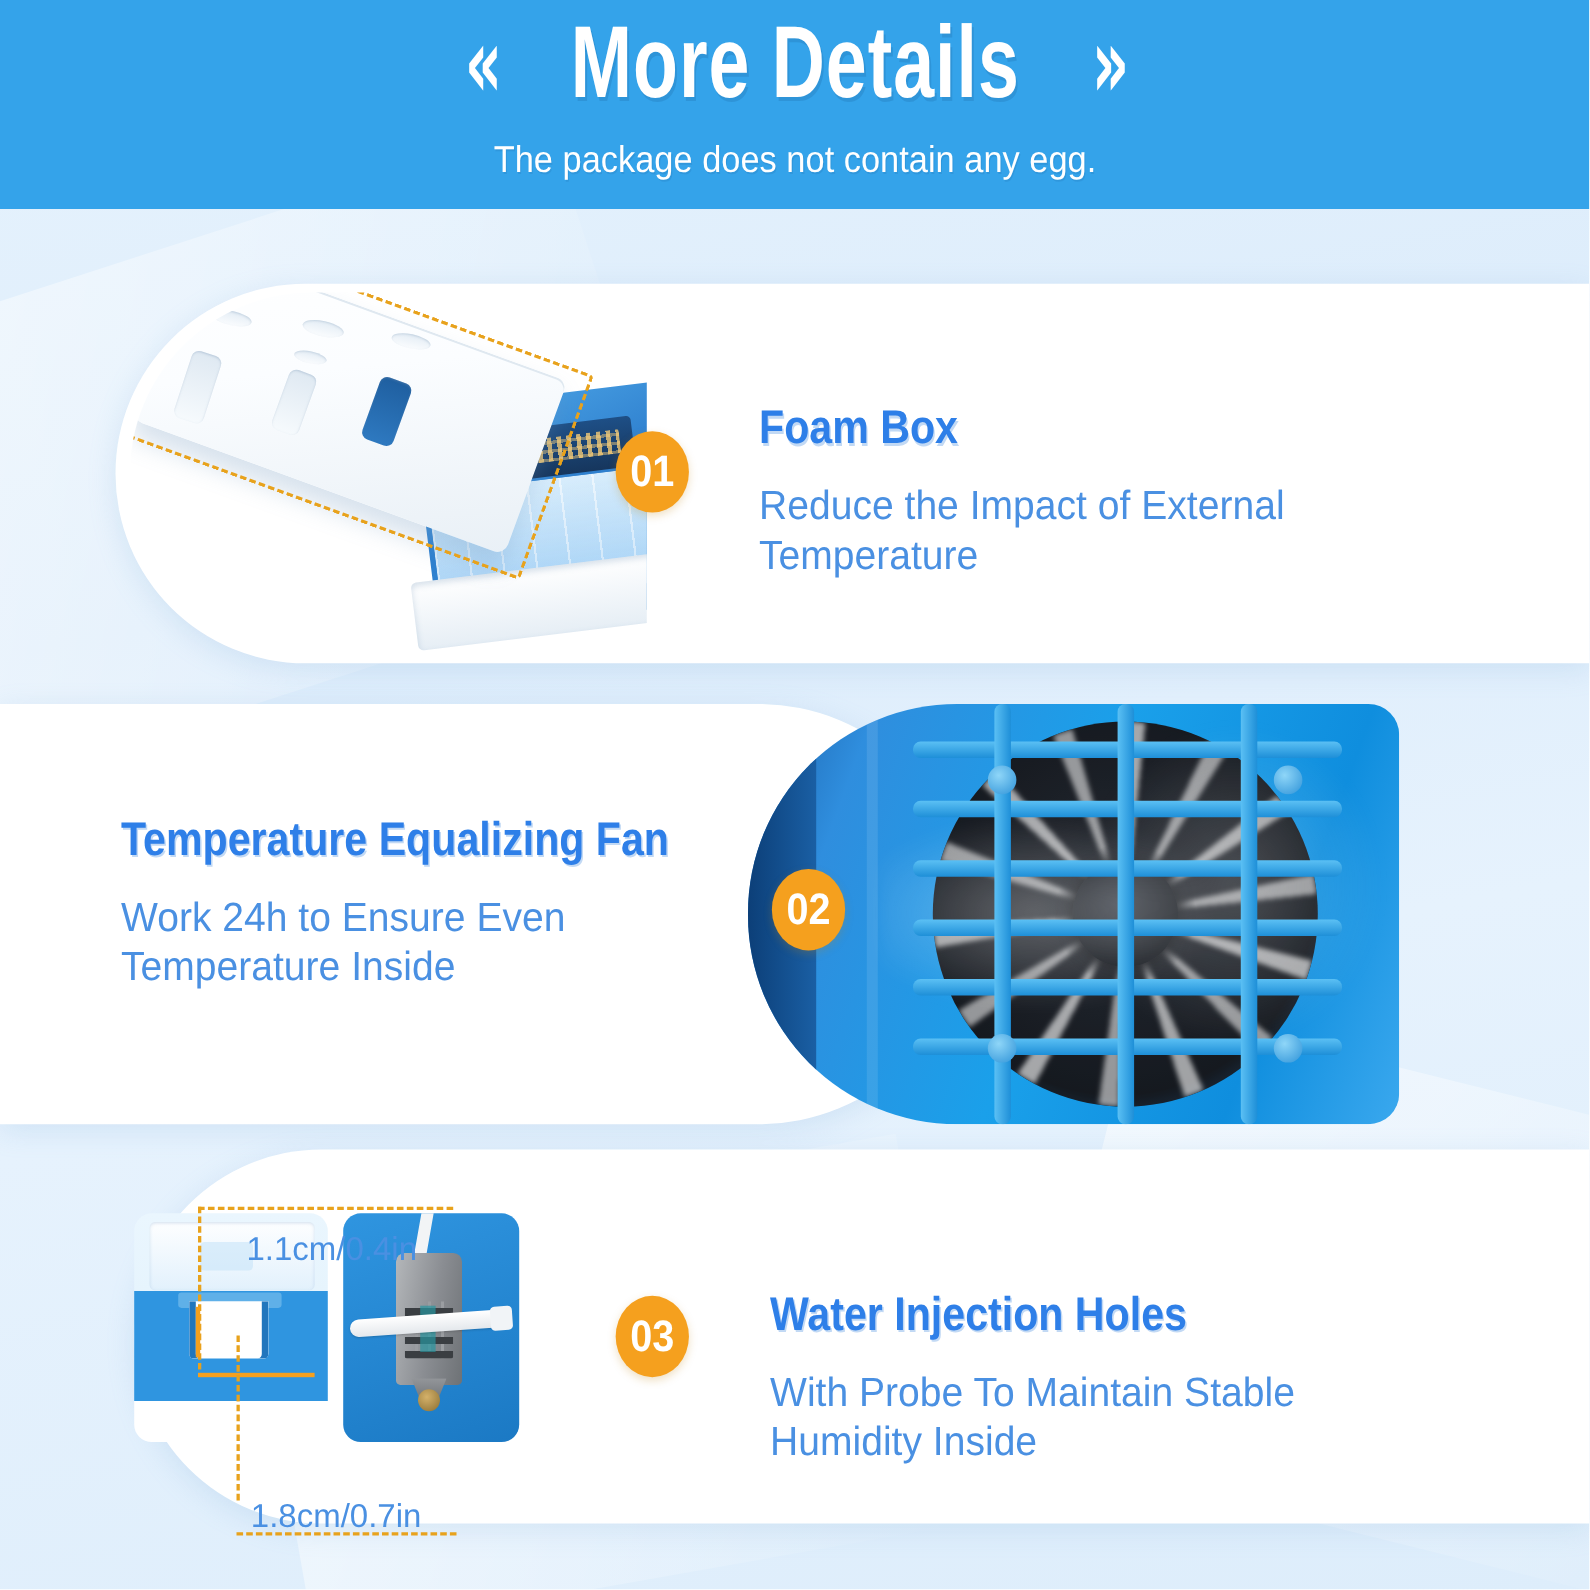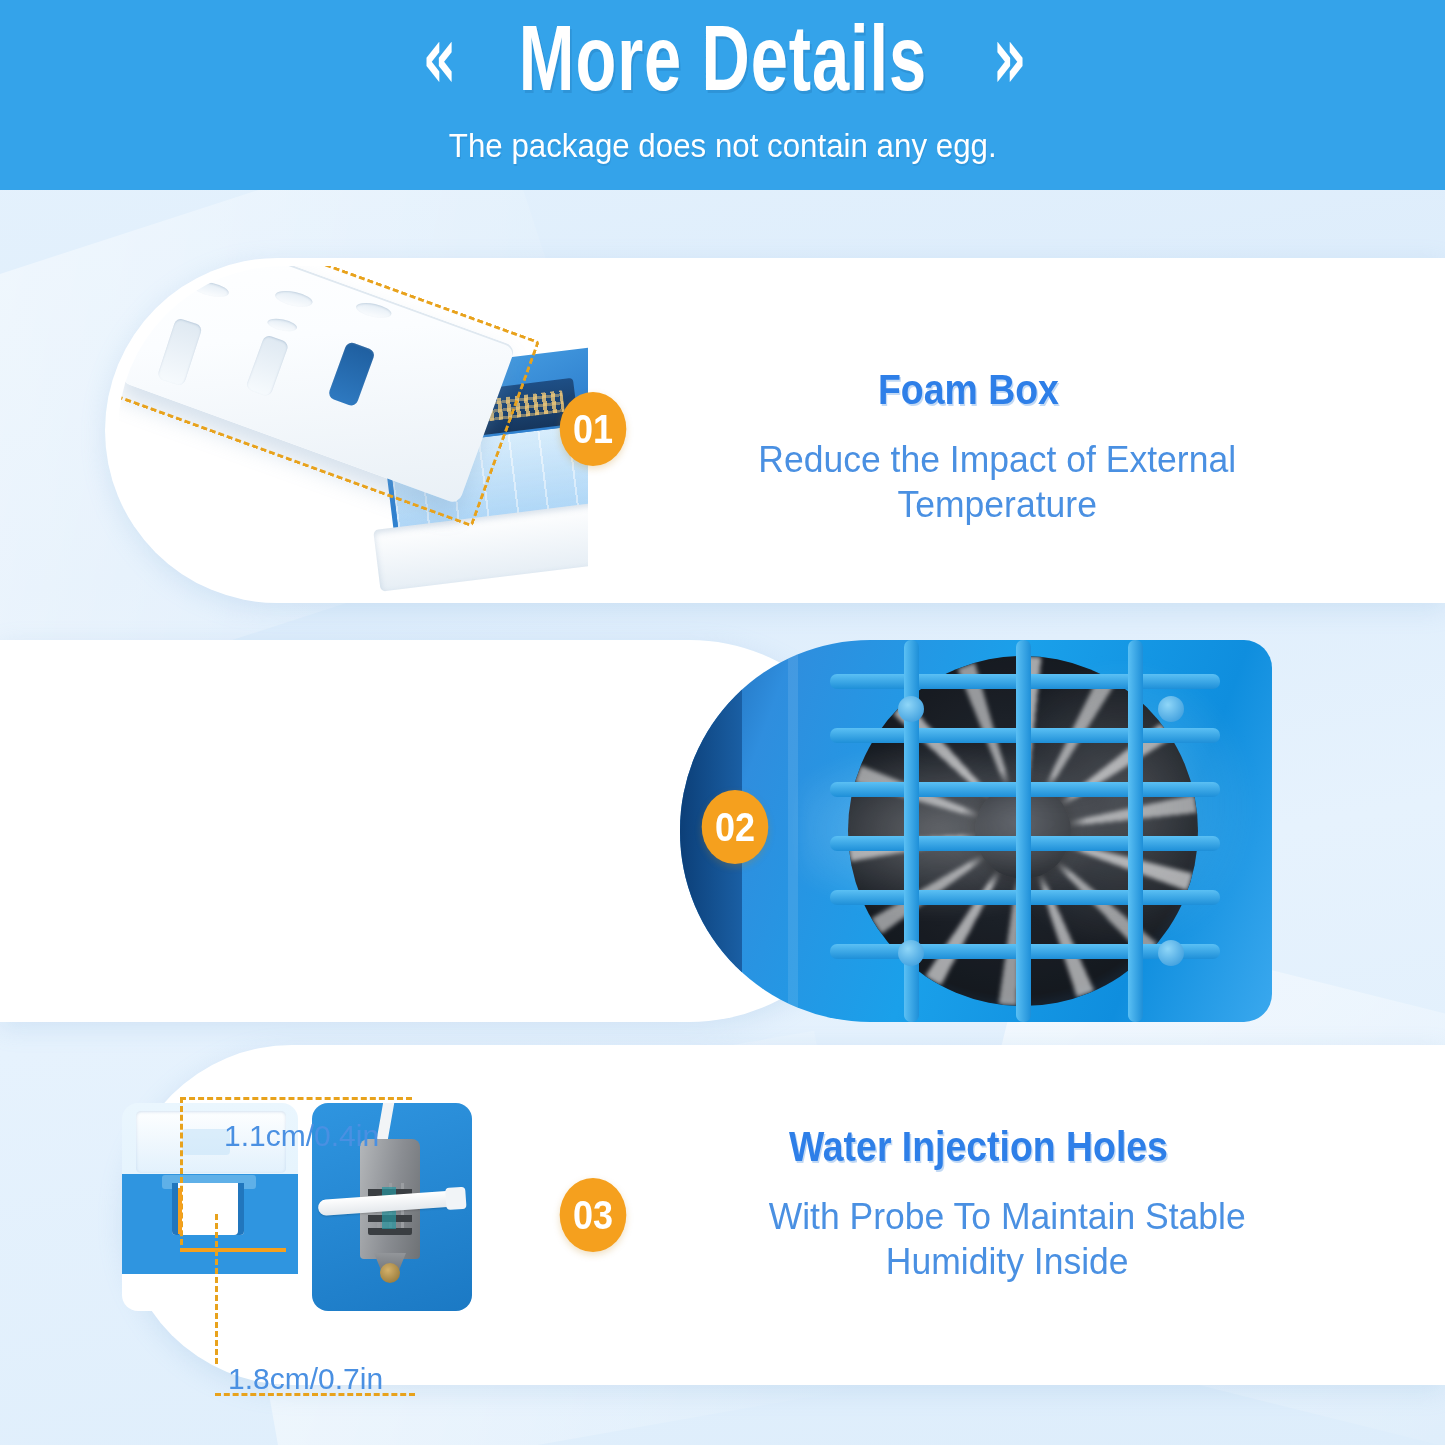--- a/index.html
+++ b/index.html
@@ -57,21 +57,21 @@
   .badge{
     position:absolute;width:74px;height:74px;border-radius:50%;
     background:#F5A01E;color:#ffffff;
     display:flex;align-items:center;justify-content:center;
     font-size:40px;font-weight:bold;
     font-family:"Liberation Sans Narrow","Liberation Sans",sans-serif;
     transform:scaleX(.9);
     box-shadow:0 3px 8px rgba(190,130,20,.25);
     z-index:8;
   }
-  .txt{position:absolute;z-index:7;text-align:center;}
+  .txt{position:absolute;z-index:7;}
   .htitle{
     color:#2E7FE8;font-size:43px;font-weight:bold;line-height:1;
     font-family:"Liberation Sans Narrow","Liberation Sans",sans-serif;
     transform:scaleX(.87);transform-origin:left center;
     text-shadow:1.5px 2px 0 rgba(120,170,230,.45);
     white-space:nowrap;
   }
   .hbody{
     color:#4A90E2;font-size:37px;line-height:1.22;margin-top:26px;
     font-family:"Liberation Sans","Liberation Sans Narrow",sans-serif;
@@ -312,20 +312,24 @@
         <div class="gbar-v" style="left:186px;"></div>
         <div class="gbar-v" style="left:298px;"></div>
       </div>
       <div class="boss" style="left:218px;top:56px;"></div>
       <div class="boss" style="left:478px;top:56px;"></div>
       <div class="boss" style="left:218px;top:300px;"></div>
       <div class="boss" style="left:478px;top:300px;"></div>
     </div>
   </div>
   <div class="badge" style="left:698px;top:790px;">02</div>
+  <div class="txt" style="left:110px;top:742px;width:630px;">
+    <div class="htitle">Temperature Equalizing Fan</div>
+    <div class="hbody">Work 24h to Ensure Even Temperature Inside</div>
+  </div>
 
   <div class="block" id="b3">
     <div class="card"></div>
   </div>
 
   <div class="pbox left">
     <div class="lid-clear"></div>
     <div class="notch-ledge"></div>
     <div class="notch"></div>
   </div>
@@ -344,18 +348,18 @@
   <div class="dimline-v" style="left:180px;top:1097px;height:148px;"></div>
   <div class="dimlabel" style="left:224px;top:1119px;">1.1cm/0.4in</div>
   <div class="arrow arrow-v" style="left:178px;top:1188px;height:46px;"></div>
   <div class="arrow arrow-h" style="left:180px;top:1248px;width:106px;"></div>
 
   <div class="dimline-v" style="left:215px;top:1214px;height:150px;"></div>
   <div class="dimline-h" style="left:215px;top:1393px;width:200px;"></div>
   <div class="dimlabel" style="left:228px;top:1362px;">1.8cm/0.7in</div>
 
   <div class="badge" style="left:556px;top:1178px;">03</div>
-  <div class="txt" style="left:700px;top:1125px;width:640px;">
+  <div class="txt" style="left:700px;top:1174px;width:640px;">
     <div class="htitle">Water Injection Holes</div>
     <div class="hbody">With Probe To Maintain Stable Humidity Inside</div>
   </div>
 
 </div>
 
 </body></html>

